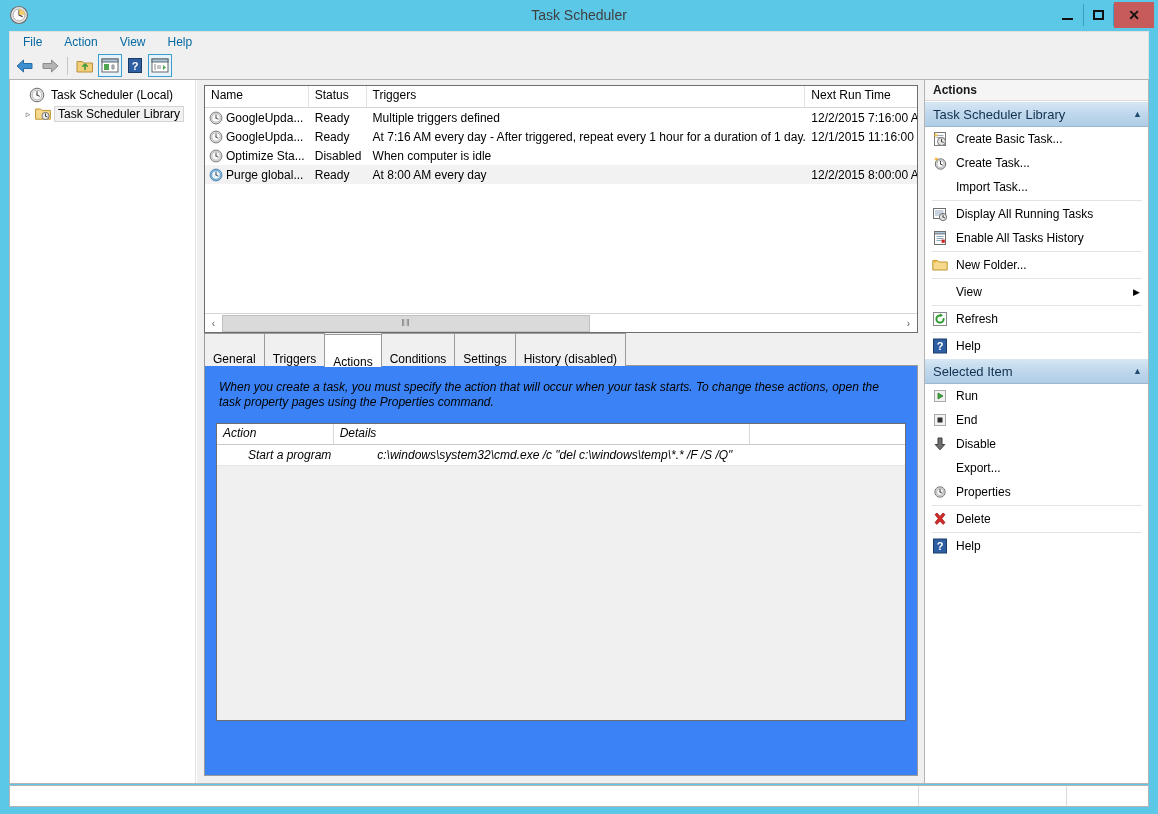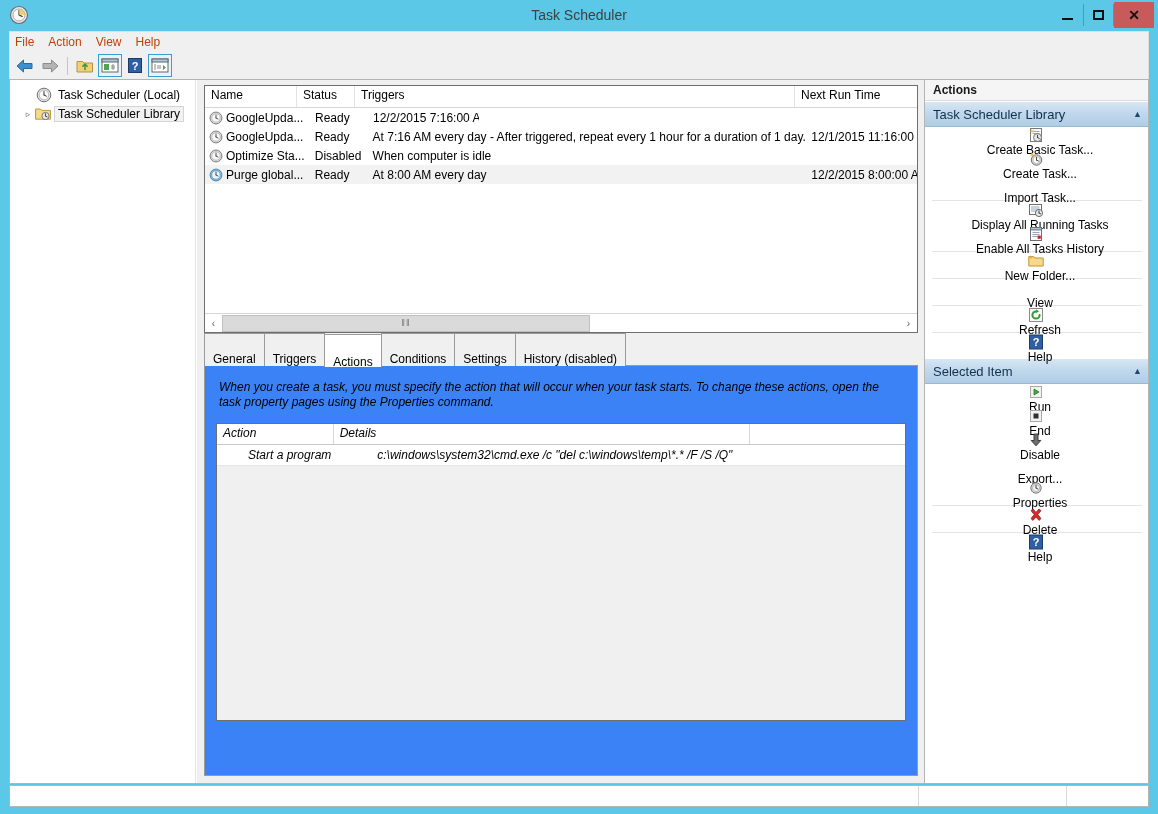--- a/index.html
+++ b/index.html
@@ -59,21 +59,21 @@
 
   
   .menubar {
     position: absolute; left: 9px; top: 31px; width: 1140px; height: 21px;
     background: #F0F0F0;
     border: 1px solid #DFDFDF; border-bottom: none;
     box-sizing: border-box;
     display: flex; align-items: center;
   }
   .menu-item {
-    padding: 2px 9px 3px 5px; font-size: 12px; color: #c2410c; cursor: default;
+    padding: 2px 9px 3px 13px; font-size: 12px; color: #0369a1; cursor: default;
   }
 
   
   .toolbar {
     position: absolute; left: 9px; top: 52px; width: 1140px; height: 27px;
     background: #F0F0F0;
     border-left: 1px solid #DFDFDF; border-right: 1px solid #DFDFDF;
     box-sizing: border-box;
     display: flex; align-items: center; padding-left: 3px; gap: 1px;
   }
@@ -95,21 +95,21 @@
   
   .treepane {
     position: absolute; left: 0; top: 0; width: 186px; height: 703px;
     background: #FFFFFF;
     border-right: 1px solid #E3E3E3;
     box-sizing: border-box;
     padding-top: 5px;
     overflow: hidden;
   }
   .tree-row {
-    display: flex; align-items: center; height: 19px; padding-left: 12px;
+    display: flex; align-items: center; height: 19px; padding-left: 5px;
     white-space: nowrap; cursor: default; font-size: 12px;
   }
   .tree-row.indent { padding-left: 11px; }
   .tree-expander {
     width: 14px; height: 14px; display: flex; align-items: center; justify-content: center;
     color: #6a6a6a; font-size: 9px; flex: none;
   }
   .tree-icon { width: 16px; height: 16px; margin-right: 4px; flex: none; }
   .tree-label { padding: 0 2px; }
   .tree-row.selected .tree-label {
@@ -219,21 +219,21 @@
   .ap-group {
     height: 24px; display: flex; align-items: center; padding: 0 6px 0 8px;
     background: linear-gradient(to bottom, #D7E7F4 0%, #BFD7EC 50%, #AFCDE6 100%);
     border-top: 1px solid #FFFFFF; border-bottom: 1px solid #9CB8D0;
     font-size: 13px; color: #11304e; cursor: default;
   }
   .ap-group-label { flex: 1; }
   .ap-chevron { color: #1e4a72; font-size: 9px; }
   .ap-item {
     height: 24px; display: flex; align-items: center; padding-left: 7px;
-    font-size: 12px; cursor: default; position: relative; flex-direction: column;
+    font-size: 12px; cursor: default; position: relative;
   }
   .ap-icon {
     width: 16px; height: 16px; margin-right: 8px; flex: none;
     display: flex; align-items: center; justify-content: center;
   }
   .ap-icon.empty { visibility: hidden; }
   .ap-label { flex: 1; }
   .ap-sub { color: #000; font-size: 9px; padding-right: 8px; }
   .ap-sep { height: 1px; background: #E4E4E4; margin: 1px 6px 1px 7px; }
 
@@ -346,38 +346,39 @@
           </svg>
         </span>
         <span class="tree-label">Task Scheduler Library</span>
       </div>
     </div>
 
     <div class="midpane">
 
       <div class="listwrap">
         <div class="lv-header">
-          <div class="lv-th" style="width:92px">Name</div>
+          <div class="lv-th" style="width:104px">Name</div>
           <div class="lv-th" style="width:58px">Status</div>
           <div class="lv-th" style="width:440px">Triggers</div>
           <div class="lv-th" style="width:112px;border-right:none">Next Run Time</div>
         </div>
 
         <div class="lv-row">
           <div class="lv-td namecell" style="width:104px">
             <span class="task-icon">
               <svg width="14" height="14" viewBox="0 0 16 16">
                 <circle cx="8" cy="8" r="6.8" fill="#DEDEDE" stroke="#707070" stroke-width="1"></circle>
                 <circle cx="8" cy="8" r="4.7" fill="#F8F8F8" stroke="#A5A5A5" stroke-width="0.7"></circle>
                 <path d="M8 8 L8 4.7 M8 8 L10.3 9.2" stroke="#3A3A3A" stroke-width="1" stroke-linecap="round"></path>
               </svg>
             </span>
             <span>GoogleUpda...</span>
           </div>
           <div class="lv-td" style="width:58px">Ready</div>
+          <div class="lv-td" style="width:440px">Multiple triggers defined</div>
           <div class="lv-td" style="width:112px">12/2/2015 7:16:00 AM</div>
         </div>
 
         <div class="lv-row">
           <div class="lv-td namecell" style="width:104px">
             <span class="task-icon">
               <svg width="14" height="14" viewBox="0 0 16 16">
                 <circle cx="8" cy="8" r="6.8" fill="#DEDEDE" stroke="#707070" stroke-width="1"></circle>
                 <circle cx="8" cy="8" r="4.7" fill="#F8F8F8" stroke="#A5A5A5" stroke-width="0.7"></circle>
                 <path d="M8 8 L8 4.7 M8 8 L10.3 9.2" stroke="#3A3A3A" stroke-width="1" stroke-linecap="round"></path>

